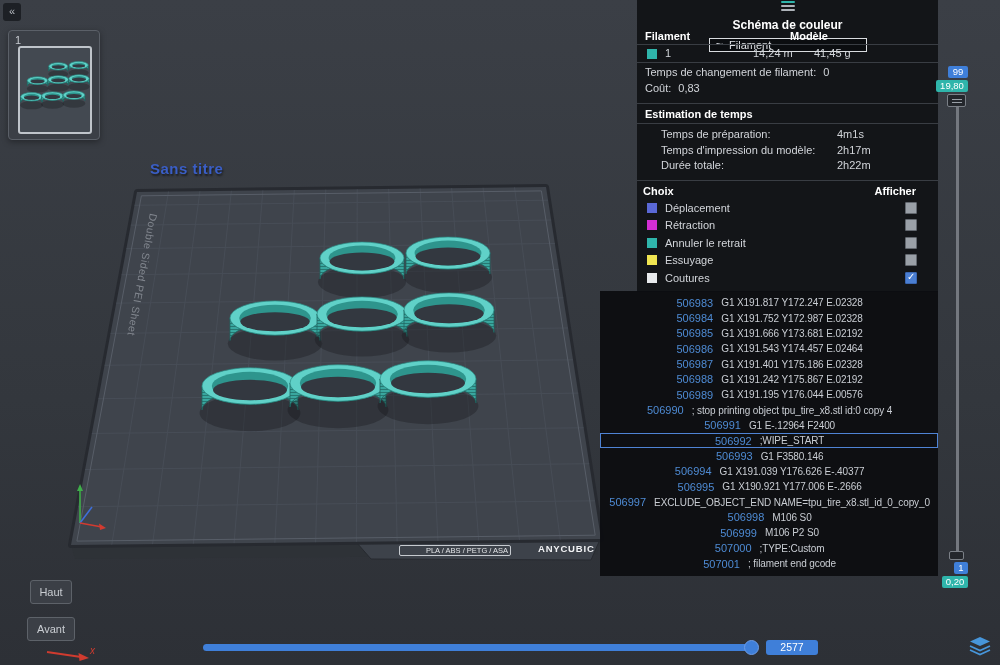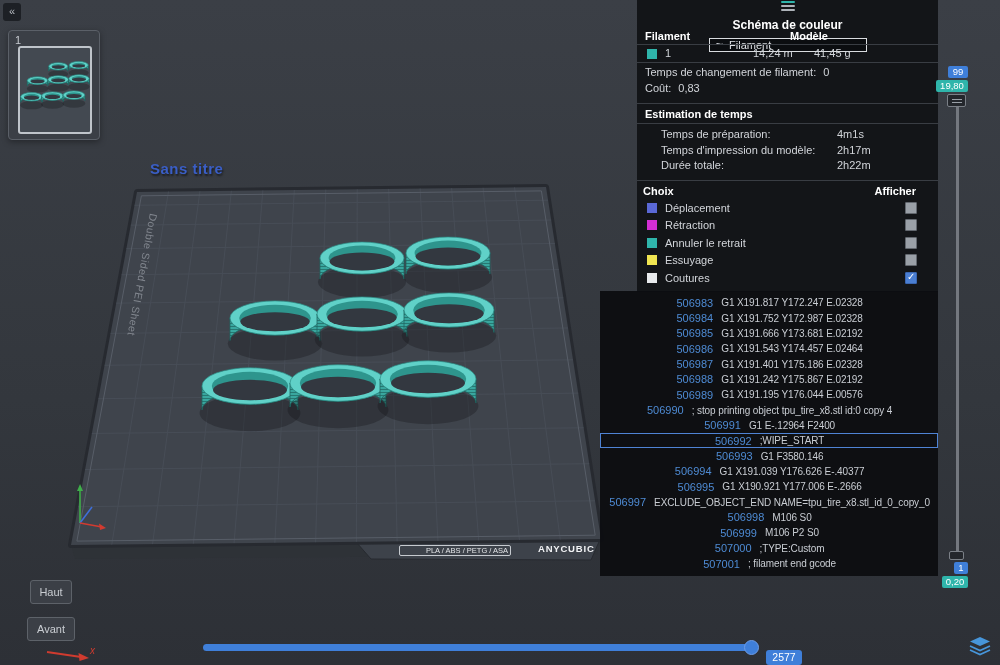--- a/index.html
+++ b/index.html
@@ -81,22 +81,22 @@
   .vhandle { position:absolute; background:#24272c; border:1px solid #7b8087; border-radius:2px; z-index:11;
         display:flex; flex-direction:column; justify-content:center; gap:2px; align-items:center; }
   .vhandle i { display:block; width:10px; height:1px; background:#9aa0a7; }
   #vhandle-top    { left:947px; top:94px;  width:19px; height:13px; }
   #vhandle-bottom { left:949px; top:551px; width:15px; height:9px; }
 
   #htrack  { position:absolute; left:203px; top:644px; width:552px; height:7px; background:#3f7fd9;
         border-radius:3.5px; z-index:10; }
   #hhandle { position:absolute; left:744px; top:640px; width:15px; height:15px; border-radius:50%;
         background:#3f7fd9; border:1px solid #6d9ce6; z-index:11; }
-  #hbadge  { position:absolute; left:766px; top:640px; width:36px; height:15px; line-height:15px;
-        background:#3f7fd9; border-radius:3px; font-size:10.5px; color:#fff; text-align:center; z-index:11;margin-top:10px; }
+  #hbadge  { position:absolute; left:766px; top:640px; width:52px; height:15px; line-height:15px;
+        background:#3f7fd9; border-radius:3px; font-size:10.5px; color:#fff; text-align:center; z-index:11; }
 
   .gizmo-btn { position:absolute; background:#3b3f46; border:1px solid #5d6269; border-radius:3px;
         color:#c9cdd2; font-size:11px; text-align:center; z-index:5; }
   #btn-haut  { left:30px; top:580px; width:42px; height:24px; line-height:22px; }
   #btn-avant { left:27px; top:617px; width:48px; height:24px; line-height:22px; }
   #axis-arrow { position:absolute; left:45px; top:645px; width:48px; height:18px; z-index:5; }
   #axis-x-label { position:absolute; left:90px; top:645px; color:#cf3b2f; font-size:10px; font-style:italic; z-index:5; }
 
   #layers-icon { position:absolute; left:968px; top:636px; width:24px; height:21px; z-index:11; }
 </style>

